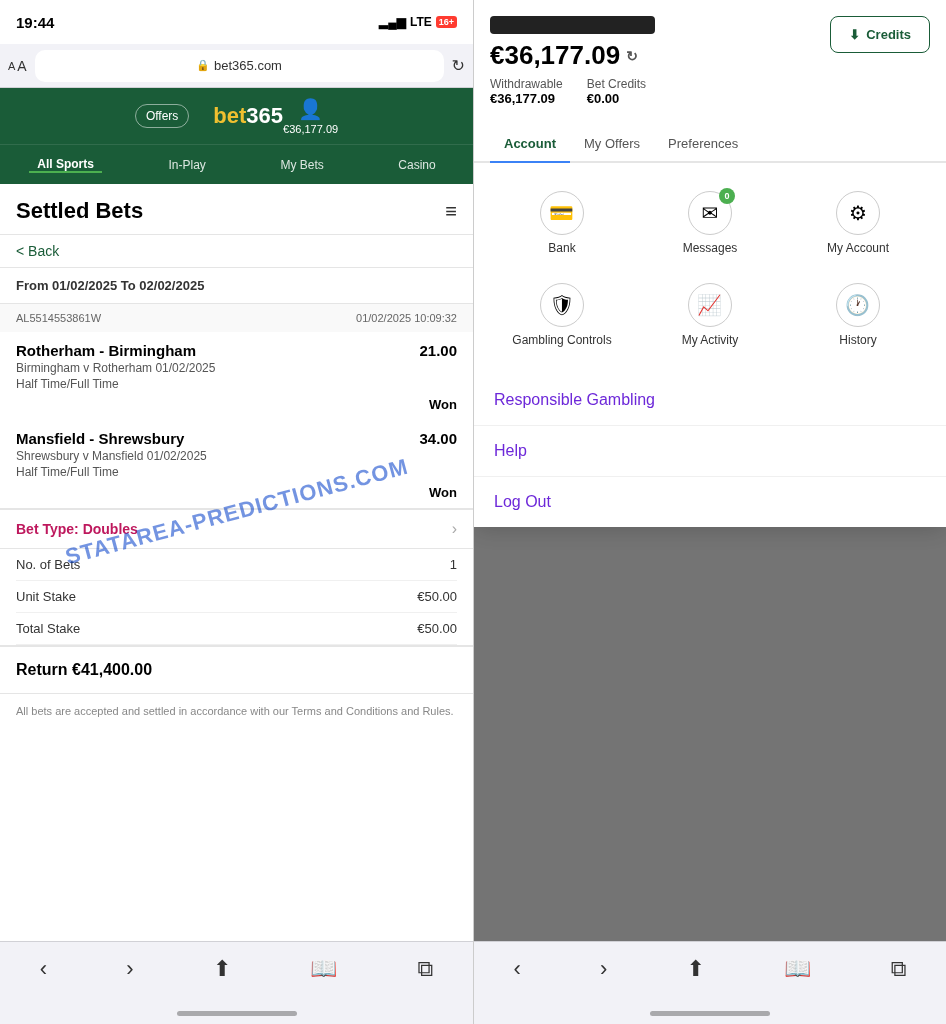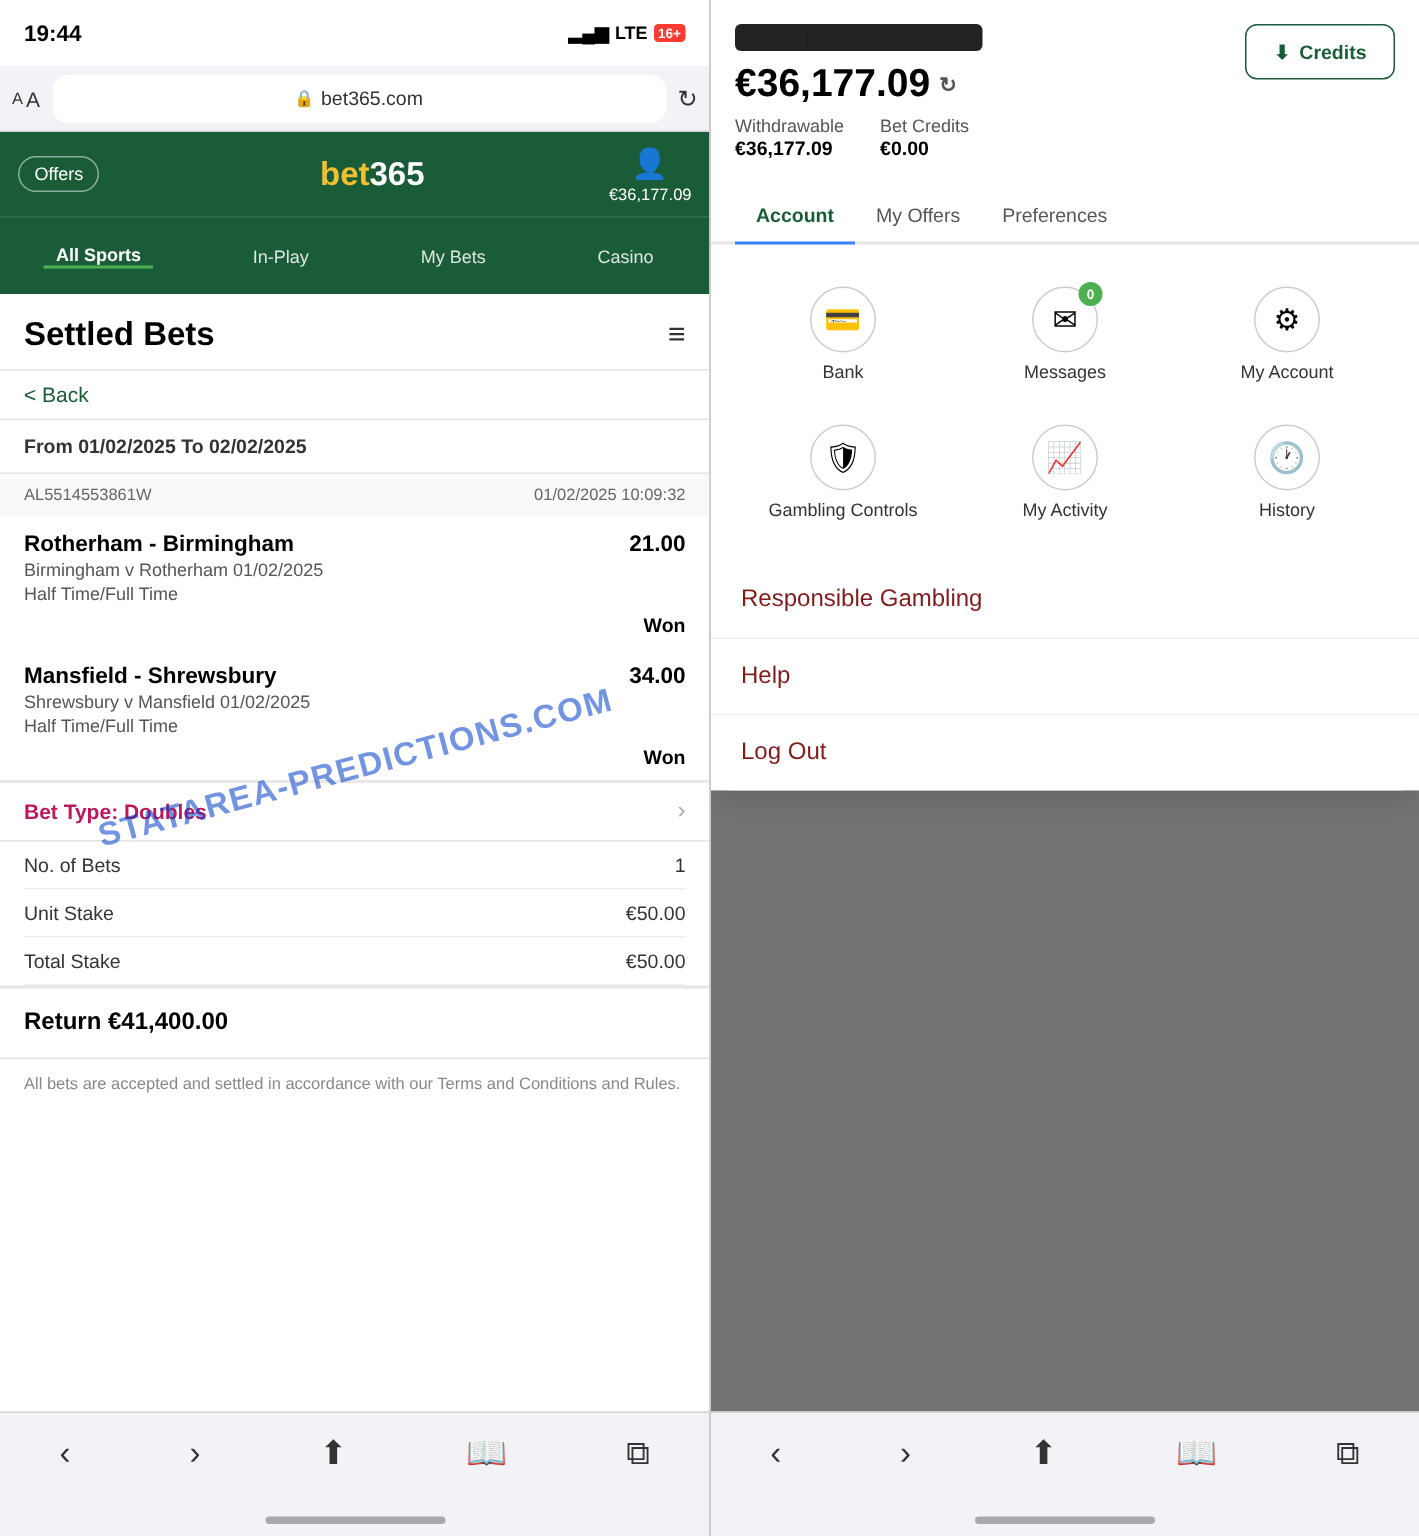--- a/index.html
+++ b/index.html
@@ -73,21 +73,21 @@
     }
     .lock-icon { font-size: 11px; color: #666; }
     .browser-refresh { font-size: 16px; color: #333; }
 
     
     .nav-header {
       background: #1a5c38;
       height: 56px;
       display: flex;
       align-items: center;
-      justify-content: space-between;
+      justify-content: center;
       padding: 0 12px;
     }
     .nav-offers-btn {
       border: 1px solid rgba(255,255,255,0.5);
       border-radius: 14px;
       padding: 4px 10px;
       color: #fff;
       font-size: 12px;
       background: transparent;
     }
@@ -103,21 +103,21 @@
       align-items: center;
       color: #fff;
       font-size: 10px;
     }
     .nav-account-icon { font-size: 20px; margin-bottom: 2px; }
     .nav-balance { font-size: 11px; color: #fff; }
 
     
     .nav-tabs {
       background: #1a5c38;
-      height: 52px;
+      height: 40px;
       display: flex;
       align-items: center;
       justify-content: space-around;
       border-top: 1px solid rgba(255,255,255,0.1);
     }
     .nav-tab {
       color: rgba(255,255,255,0.85);
       font-size: 12px;
       font-weight: 500;
       padding: 0 8px;
@@ -371,21 +371,21 @@
       display: flex;
       align-items: center;
       justify-content: center;
       font-weight: 700;
     }
 
     
     .account-list-item {
       padding: 16px 20px;
       font-size: 16px;
-      color: #7f1d1d;
+      color: #6d28d9;
       border-bottom: 1px solid #f0f0f0;
       background: #fff;
     }
     .account-list-item:last-child { border-bottom: none; }
 
     
     .dim-overlay {
       flex: 1;
       background: rgba(0,0,0,0.35);
     }

